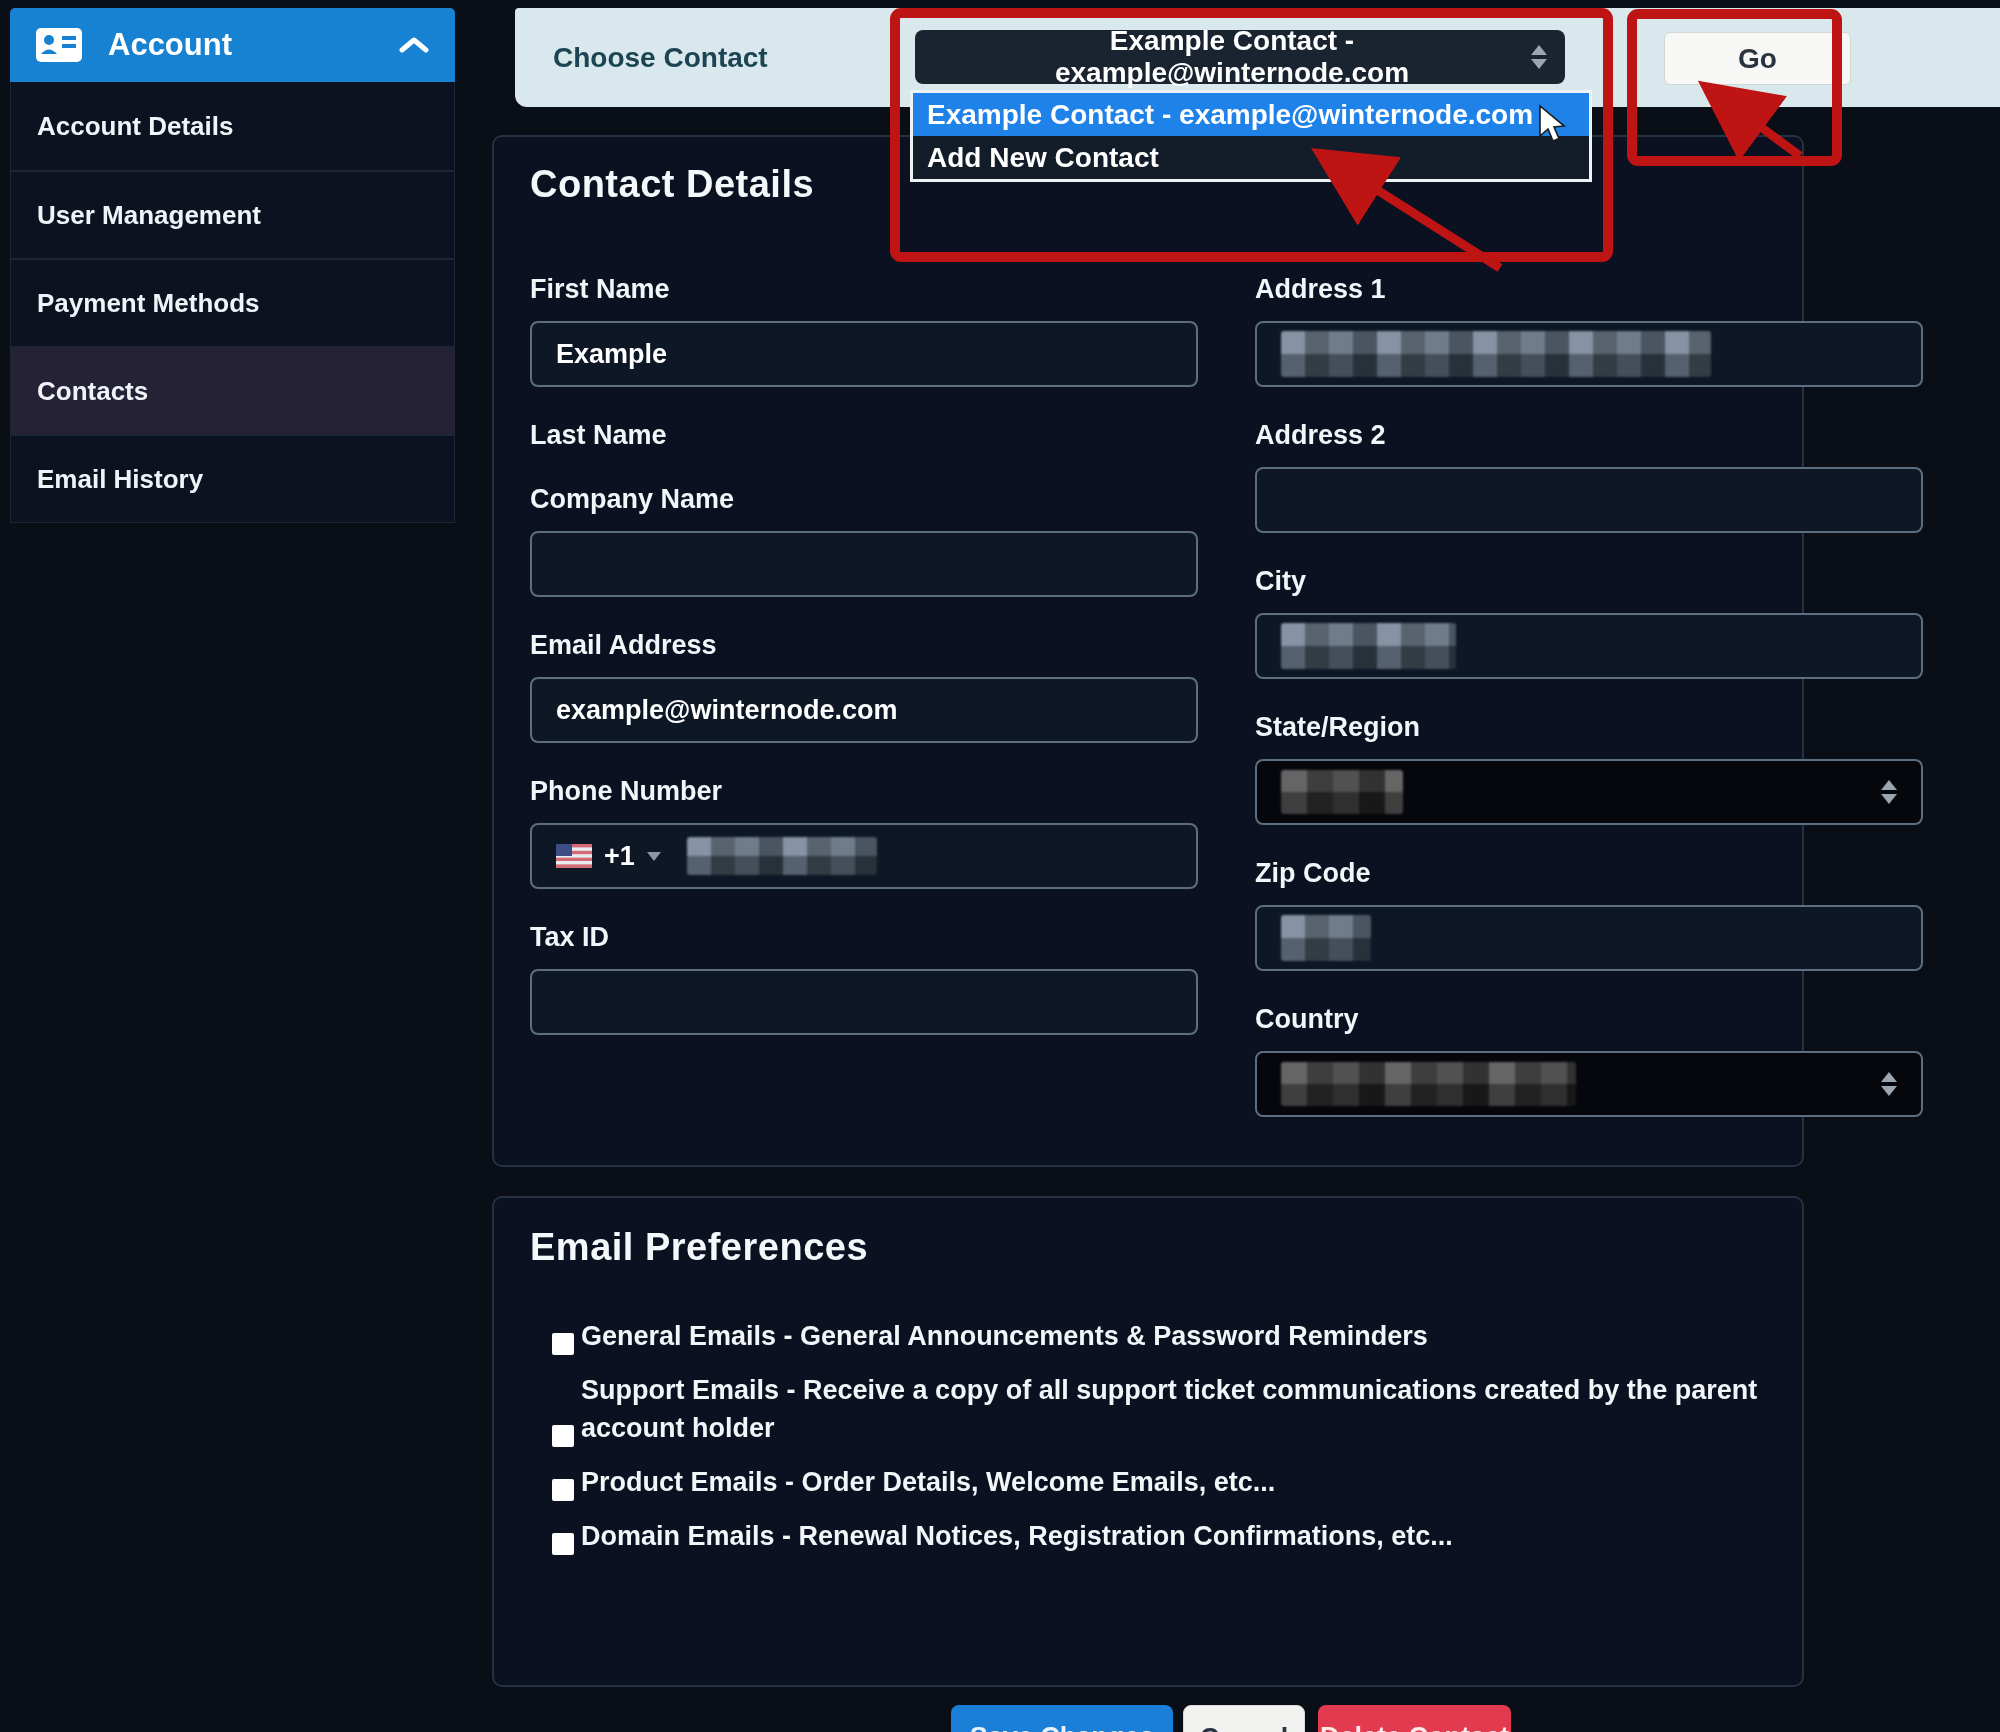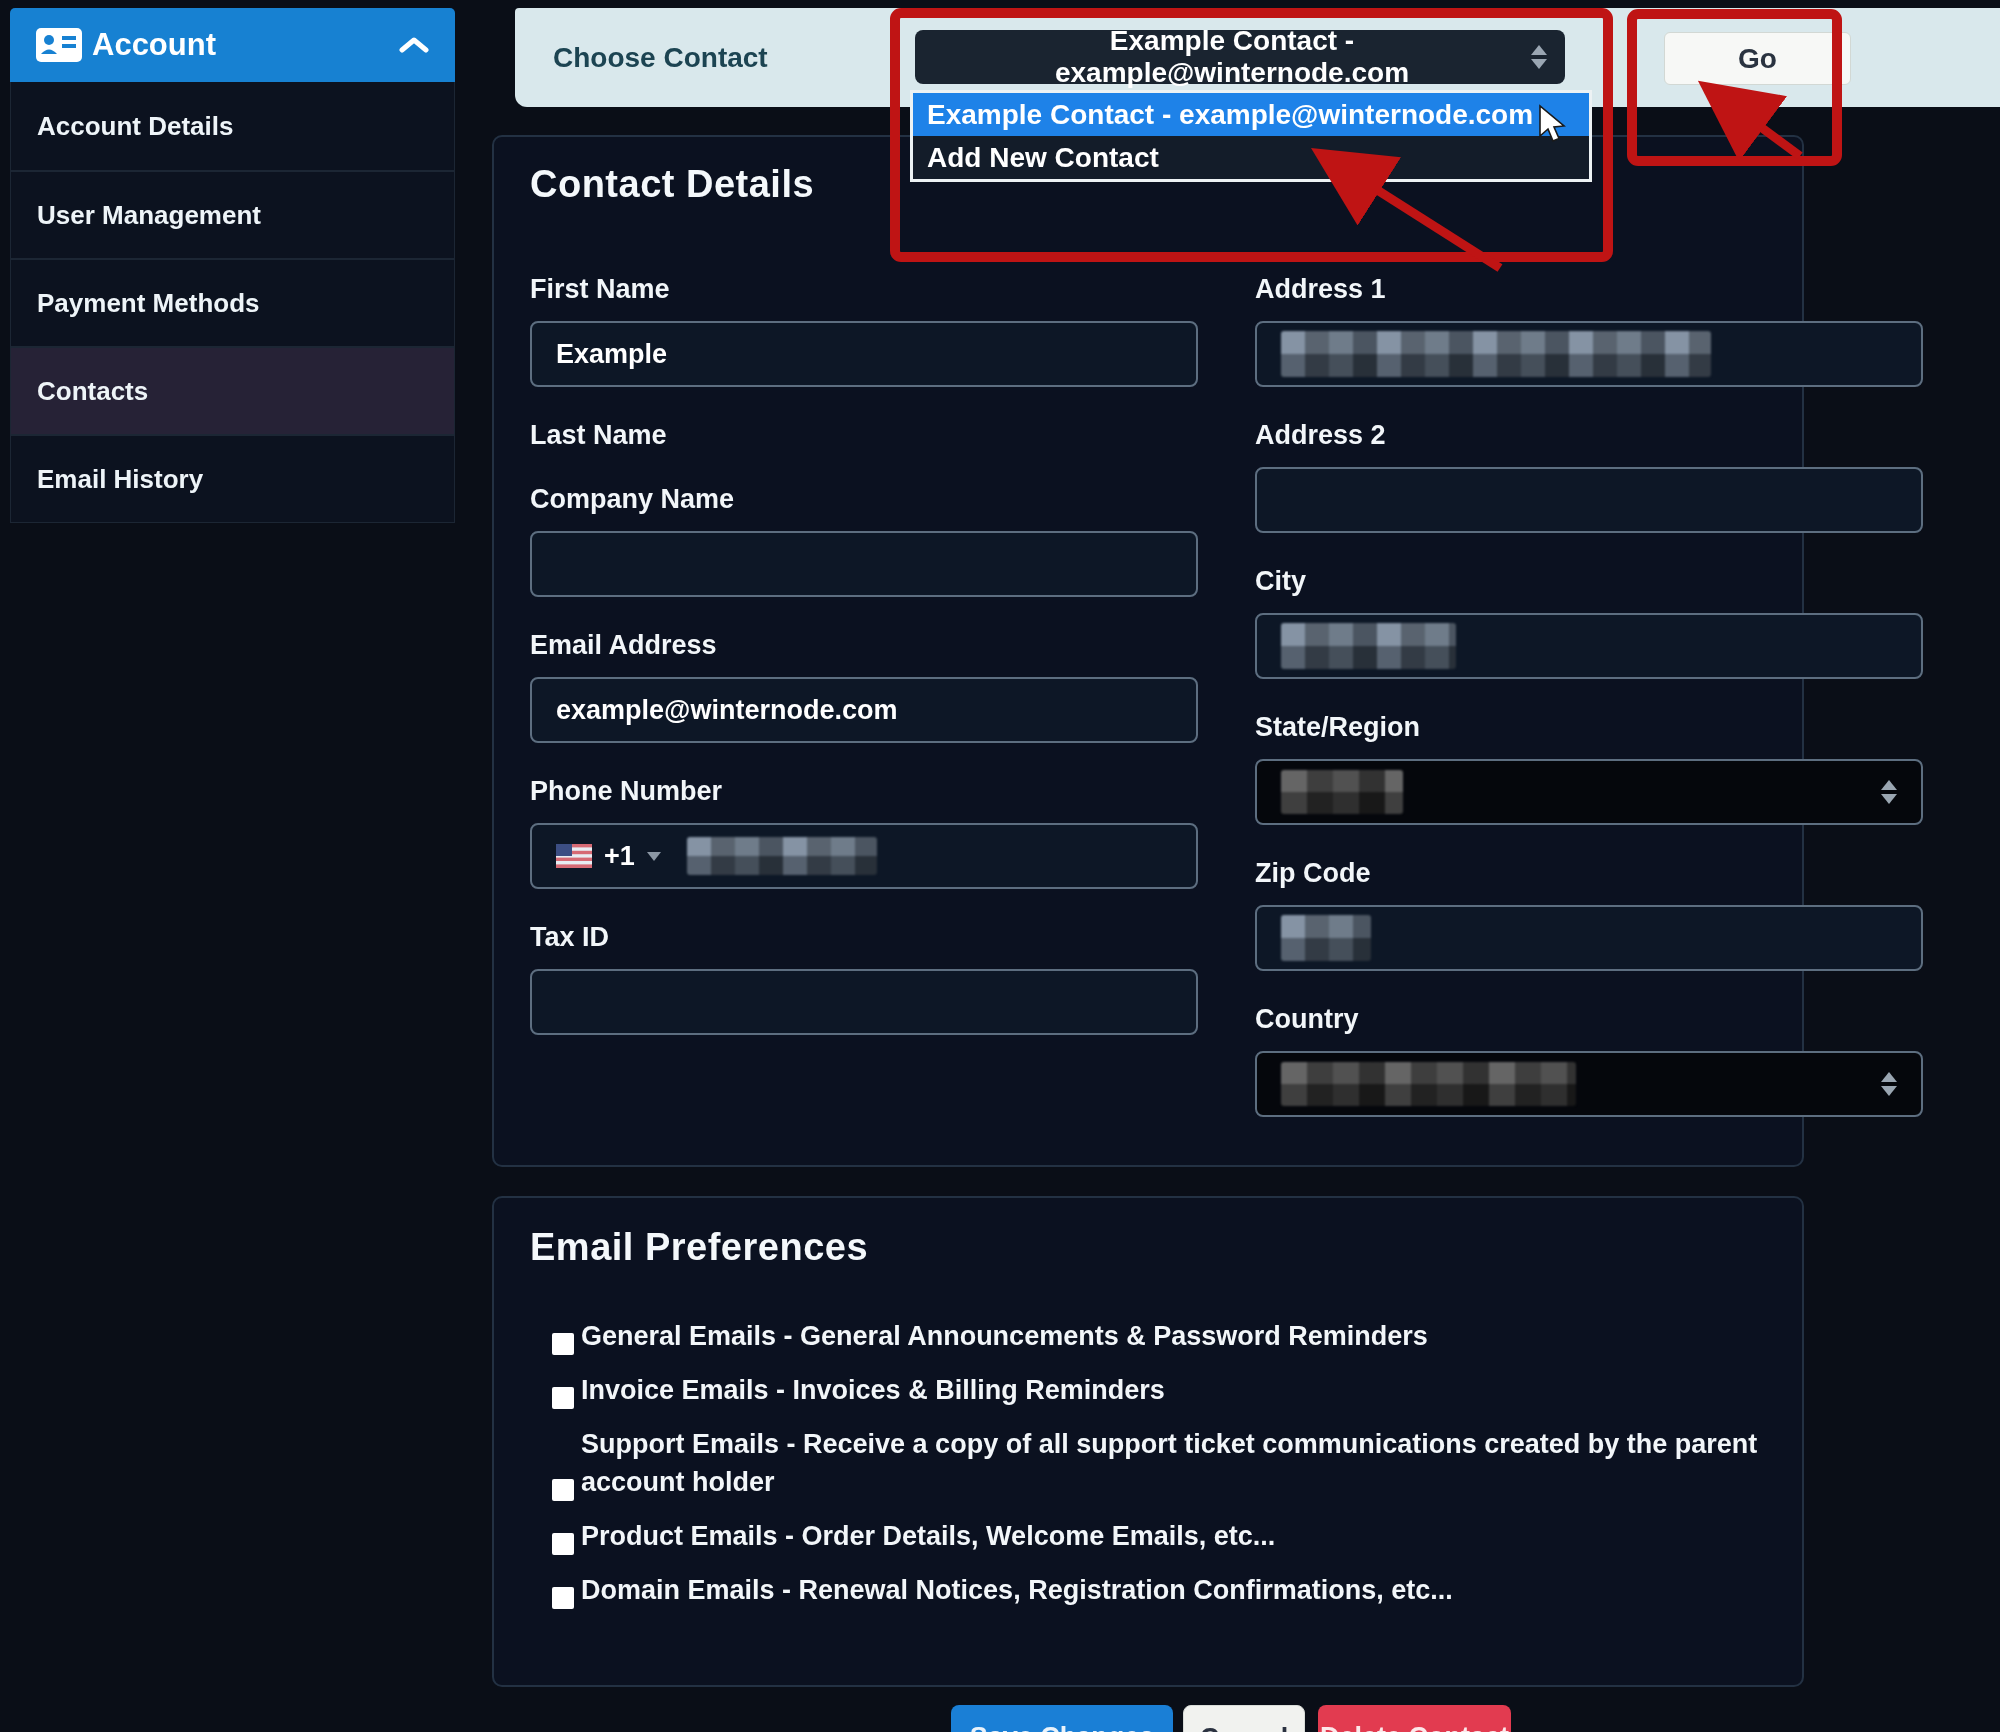--- a/index.html
+++ b/index.html
@@ -11,21 +11,21 @@
     position:relative;
     font-weight:700;
   }
 
   
   .sidebar { position:absolute; left:10px; top:8px; width:445px; }
   .sb-header {
     height:74px; background:#1781d2; border-radius:5px 5px 0 0;
     display:flex; align-items:center; padding:0 26px; color:#fff;
   }
-  .sb-header .hdr-label { font-size:31px; margin-left:10px; flex:1; }
+  .sb-header .hdr-label { font-size:31px; margin-left:26px; flex:1; }
   .sb-items { background:#0c121f; border:1px solid #1c2634; border-top:none; }
   .sb-item {
     height:88px; display:flex; align-items:center; padding:0 26px;
     font-size:26px; color:#eef4f8; border-top:2px solid #1c2634; cursor:pointer;
   }
   .sb-item:first-child { border-top:none; }
   .sb-item.active { background:#262236; }
 
   
   .topbar {
@@ -296,24 +296,20 @@
 
 <section class="panel panel2">
   <h2 class="panel-title">Email Preferences</h2>
   <div class="pref-list">
     <div class="pref-row">
       <span class="checkbox"></span>
       <span class="pref-label">General Emails - General Announcements &amp; Password Reminders</span>
     </div>
     <div class="pref-row">
       <span class="checkbox"></span>
-      <span class="pref-label">Invoice Emails - Invoices &amp; Billing Reminders</span>
-    </div>
-    <div class="pref-row">
-      <span class="checkbox"></span>
       <span class="pref-label">Support Emails - Receive a copy of all support ticket communications created by the parent account holder</span>
     </div>
     <div class="pref-row">
       <span class="checkbox"></span>
       <span class="pref-label">Product Emails - Order Details, Welcome Emails, etc...</span>
     </div>
     <div class="pref-row">
       <span class="checkbox"></span>
       <span class="pref-label">Domain Emails - Renewal Notices, Registration Confirmations, etc...</span>
     </div>

